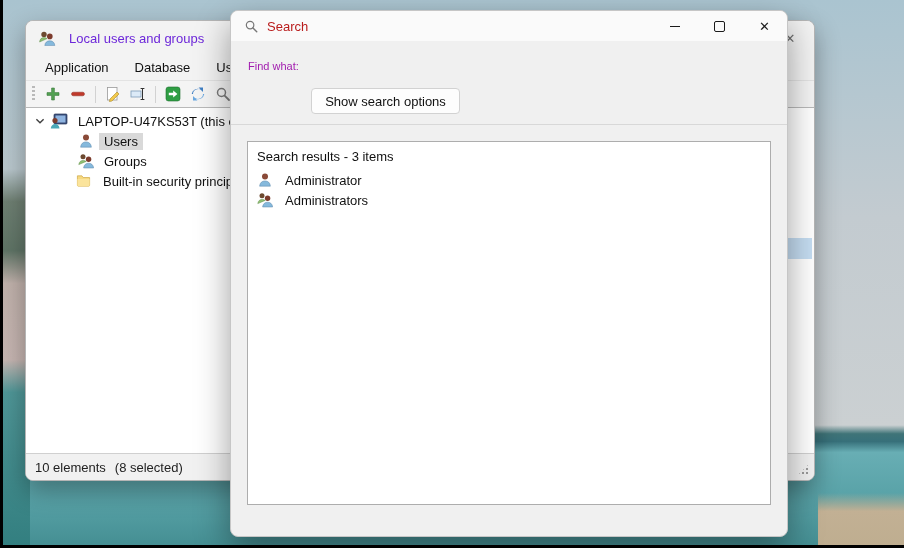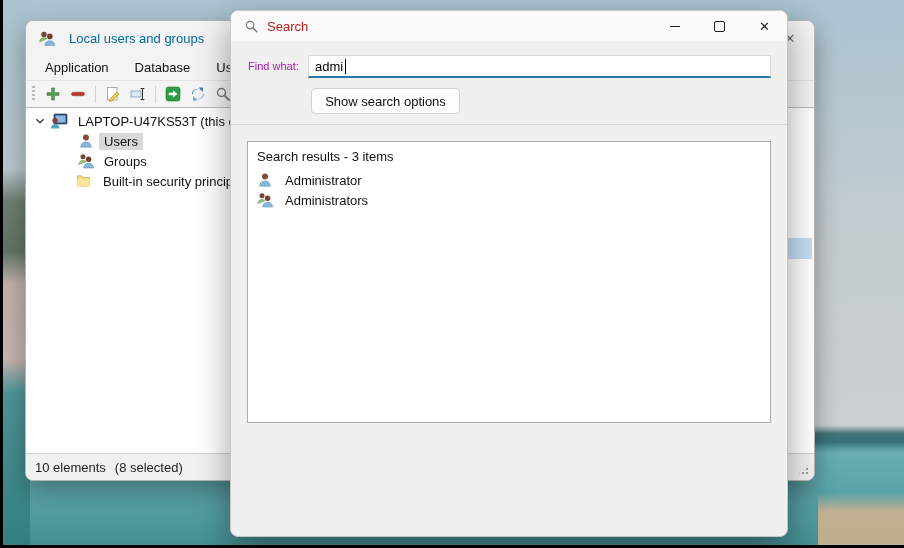--- a/index.html
+++ b/index.html
@@ -10,21 +10,21 @@
   .wp-left{position:absolute;left:0;top:0;width:27px;height:100%;
     background:linear-gradient(180deg,#a9c3cf 0%,#b9c7cd 31%,#6e7f72 37%,#5f7466 46%,#c0b1ab 52%,#c6b5b1 66%,#4f9697 72%,#337f80 100%);}
   .wp-grass{position:absolute;right:0;bottom:0;width:86px;height:52px;
     background:linear-gradient(180deg,rgba(196,178,150,0) 0%,#c2b094 35%,#bfae90 100%);}
 
   
   .main-window{position:absolute;left:25px;top:20px;width:788px;height:459px;
     background:#f3f3f3;border:1px solid #b5b5b5;border-radius:8px;
     box-shadow:0 10px 26px rgba(0,0,0,.32);overflow:hidden;}
   .mw-titlebar{position:relative;height:34px;display:flex;align-items:center;padding-left:12px;gap:8px;background:#f3f3f3;}
-  .mw-title{font-size:13px;color:#0369a1;}
+  .mw-title{font-size:13px;color:#6d28d9;}
   .mw-close{position:absolute;right:10px;top:6px;width:28px;height:22px;display:flex;align-items:center;justify-content:center;
     color:#6e6e6e;font-size:13px;cursor:default;}
   .mw-menubar{height:25px;display:flex;align-items:center;padding-left:6px;border-bottom:1px solid #e3e3e3;background:#f3f3f3;}
   .mw-menu-item{font-size:13px;color:#111;padding:0 13px;line-height:25px;}
   .mw-toolbar{height:26px;display:flex;align-items:center;padding-left:4px;gap:7px;border-bottom:1px solid #b9b9b9;background:#f4f4f4;}
   .tb-grip{width:3px;height:16px;margin:0 2px;background:repeating-linear-gradient(180deg,#b9b9b9 0 2px,transparent 2px 4px);}
   .tb-btn{width:18px;height:18px;display:flex;align-items:center;justify-content:center;}
   .tb-sep{width:1px;height:17px;background:#d2d2d2;margin:0 1px;}
   .mw-content{position:relative;height:348px;background:#fff;}
   .tree-row{position:absolute;height:20px;display:flex;align-items:center;font-size:13px;color:#111;white-space:nowrap;}
@@ -51,21 +51,21 @@
   .glyph-max{width:9px;height:9px;border:1px solid #1a1a1a;border-radius:2px;}
   .sd-find-label{position:absolute;left:17px;top:49px;font-size:11px;color:#a21caf;}
   .sd-input-wrap{position:absolute;left:77px;top:44px;width:463px;height:23px;}
   .sd-input{width:100%;height:100%;box-sizing:border-box;background:#fff;border:1px solid #d9d9d9;
     border-bottom:2px solid var(--accent,#2f76ab);font:13px "Liberation Sans",sans-serif;color:#000;
     padding:0 0 0 6px;outline:none;border-radius:2px 2px 0 0;}
   .sd-caret{position:absolute;left:37px;top:4px;width:1px;height:15px;background:#000;}
   .sd-options-btn{position:absolute;left:80px;top:77px;width:149px;height:26px;background:#fdfdfd;
     border:1px solid #d2d2d2;border-radius:4px;font:13px "Liberation Sans",sans-serif;color:#111;}
   .sd-divider{position:absolute;left:0;right:0;top:113px;height:1px;background:#d8d8d8;}
-  .sd-results{position:absolute;left:16px;top:130px;width:524px;height:282px;background:#fff;
+  .sd-results{position:absolute;left:16px;top:130px;width:524px;height:364px;background:#fff;
     border:1px solid #adadad;box-sizing:border-box;padding:7px 9px;}
   .sd-results-header{font-size:13px;color:#111;margin-bottom:6px;}
   .result-row{display:flex;align-items:center;height:20px;font-size:13px;color:#111;gap:12px;}
   .r-icon{width:16px;height:16px;flex:0 0 auto;}
   svg{display:block;}
 </style>
 </head>
 <body>
 
 <div class="screen">
@@ -210,24 +210,20 @@
             <span class="glyph-min"></span>
           </span>
         <span class="sd-ctl">
             <span class="glyph-max"></span>
           </span>
         <span class="sd-ctl">✕</span>
       </span>
     </div>
 
     <span class="sd-find-label">Find what:</span>
-    <span class="sd-input-wrap">
-      <input class="sd-input" type="text" value="admi" style="">
-      <span class="sd-caret"></span>
-    </span>
 
     <button class="sd-options-btn">Show search options</button>
 
     <div class="sd-divider"></div>
 
     <div class="sd-results">
       <div class="sd-results-header">Search results - 3 items</div>
 
       <div class="result-row">
         <span class="r-icon">

